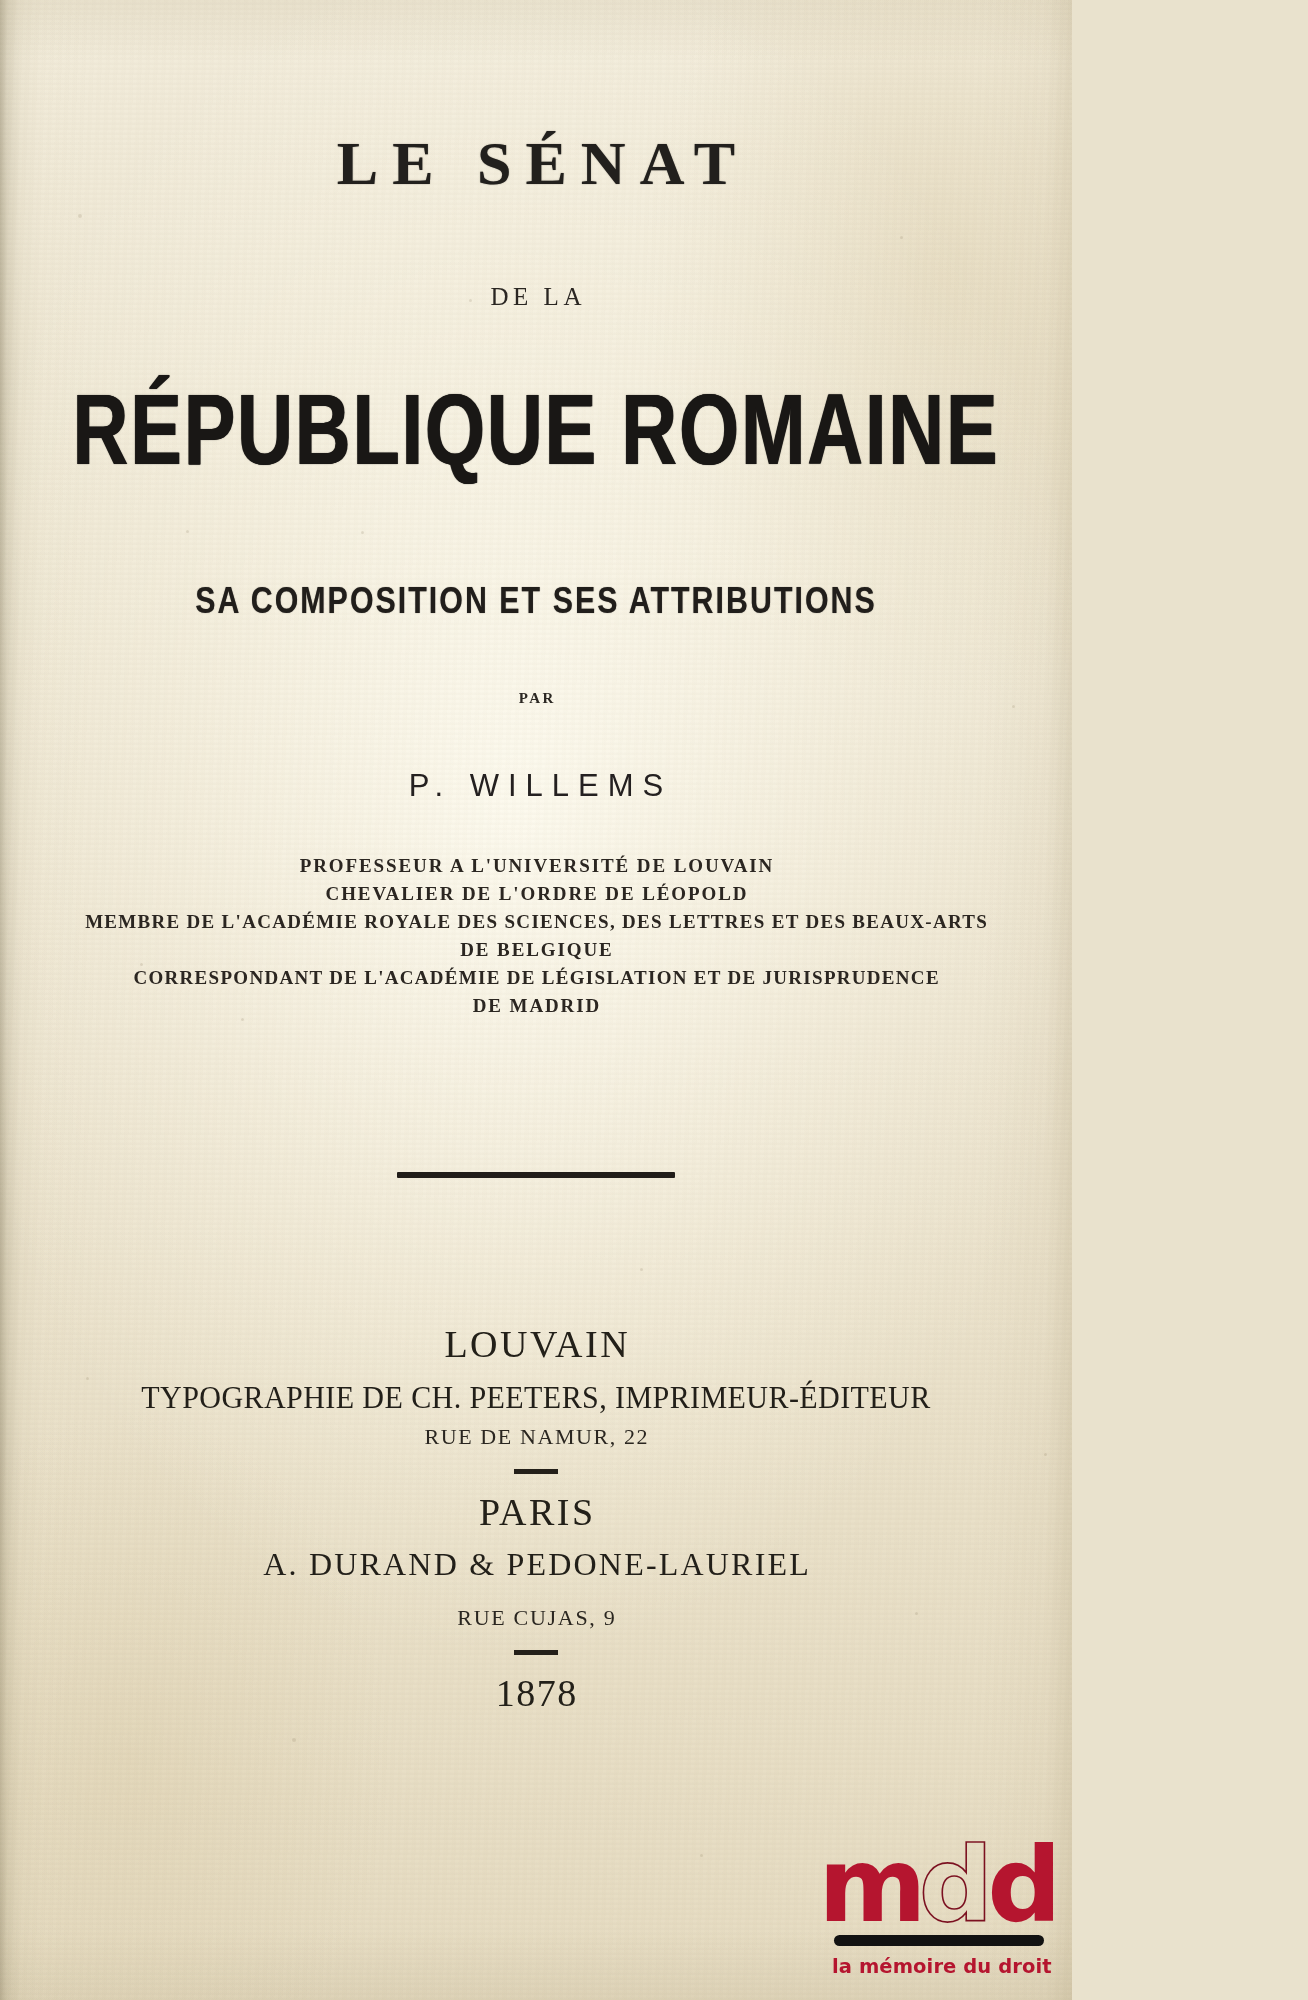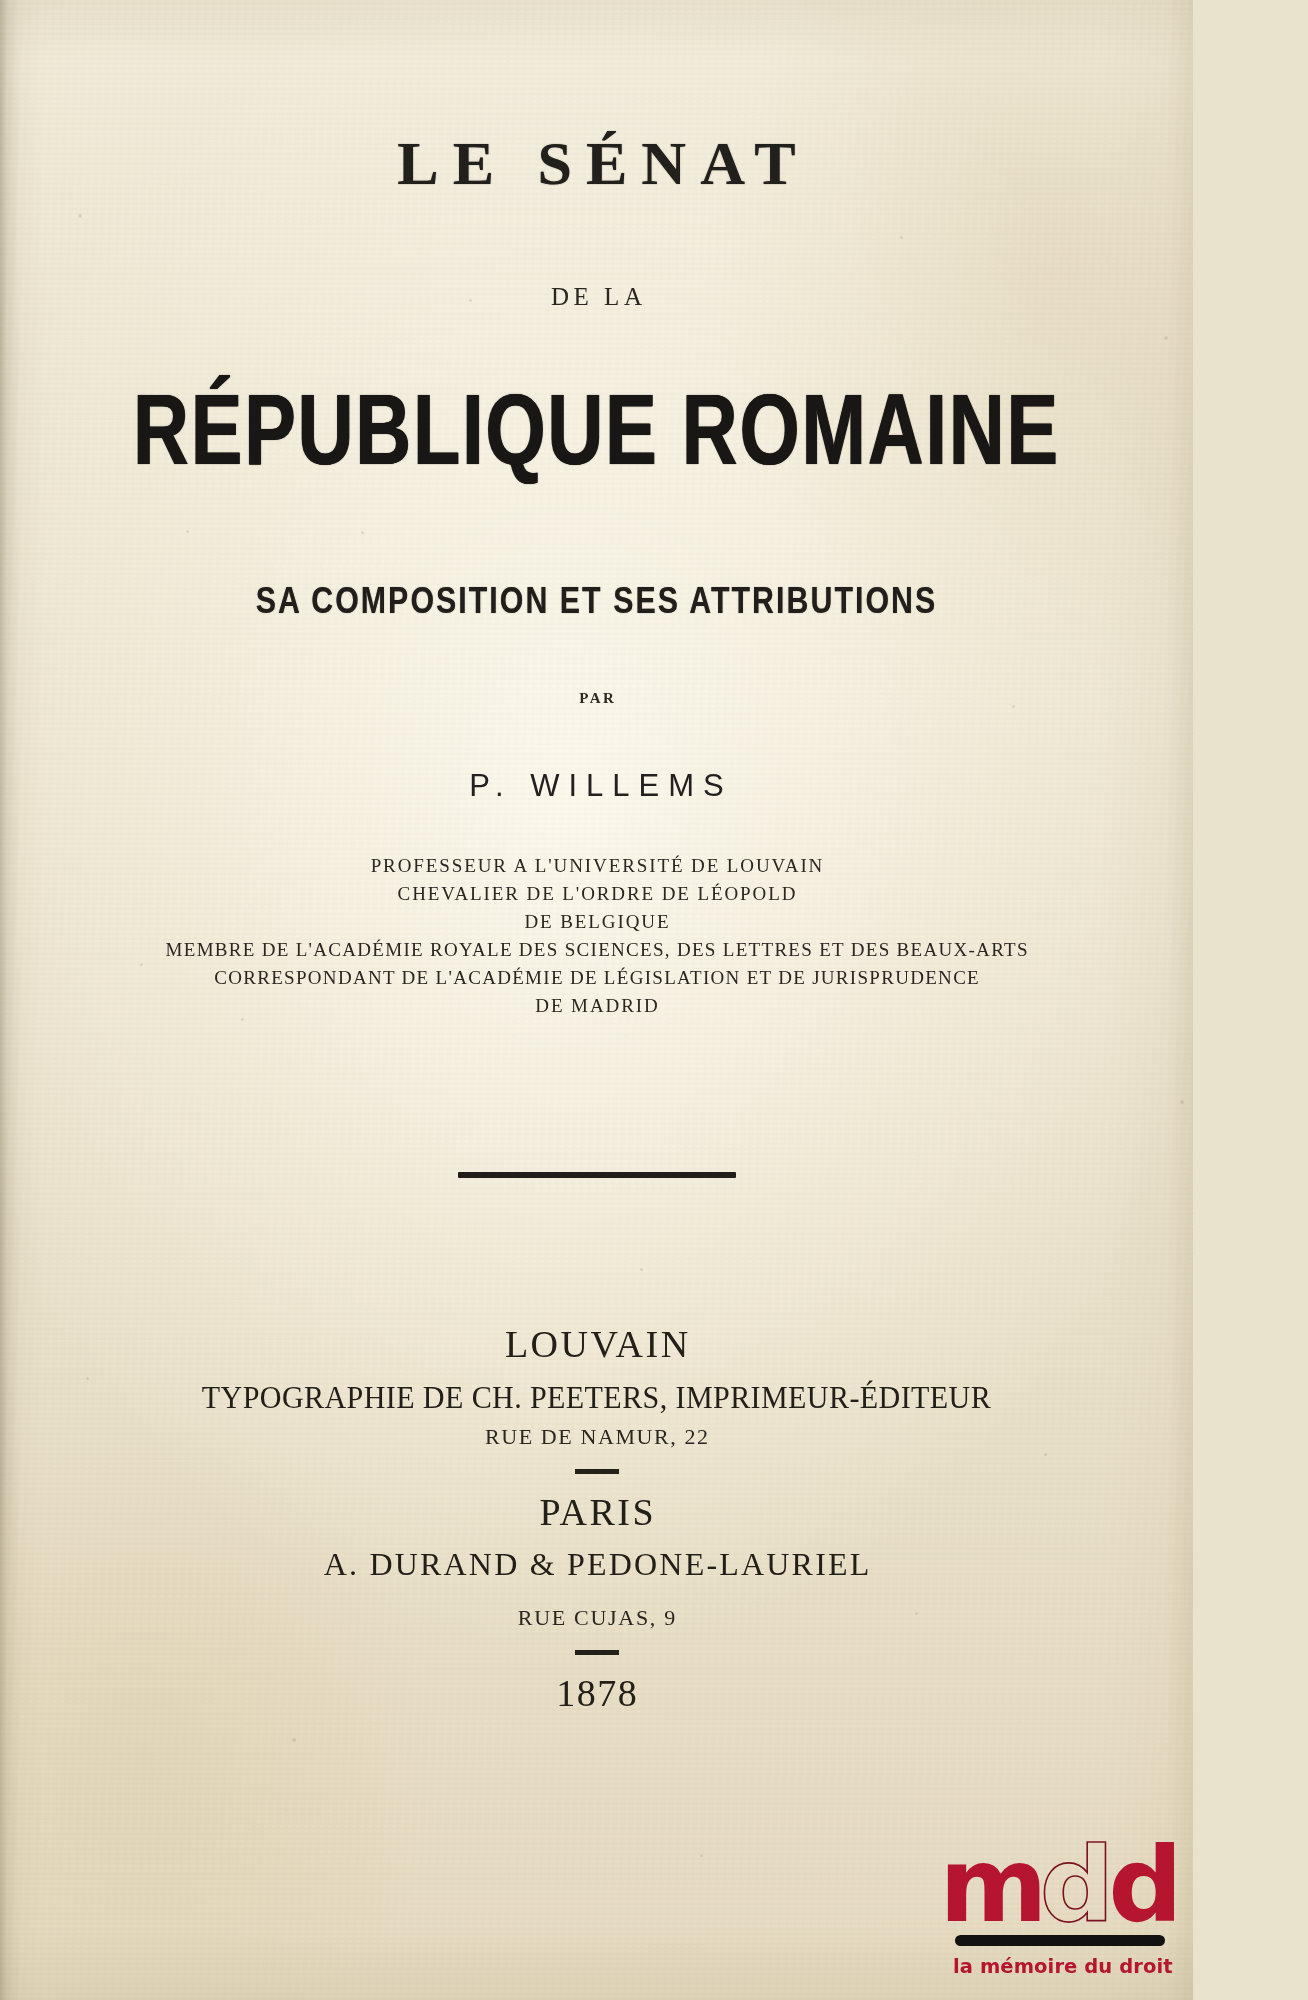--- a/index.html
+++ b/index.html
@@ -11,21 +11,21 @@
   body {
     width: 1308px;
     height: 2000px;
     overflow: hidden;
     font-family: "Liberation Serif", serif;
   }
 
   
   .page {
     position: relative;
-    width: 1193px;
+    width: 1072px;
     height: 2000px;
     background-color: #efe8d4;
     background-image:
       radial-gradient(ellipse 70% 55% at 48% 40%, rgba(255,253,243,0.85) 0%, rgba(255,252,240,0.35) 45%, rgba(236,226,200,0.0) 78%),
       radial-gradient(ellipse 40% 30% at 88% 14%, rgba(221,207,172,0.45) 0%, rgba(221,207,172,0) 70%),
       radial-gradient(ellipse 35% 25% at 12% 88%, rgba(219,205,170,0.40) 0%, rgba(219,205,170,0) 70%),
       linear-gradient(90deg,
         rgba(150,140,112,0.55) 0px,
         rgba(176,166,137,0.34) 7px,
         rgba(205,195,166,0.16) 20px,
@@ -167,21 +167,21 @@
   }
 
   
   .creds {
     position: absolute;
     top: 852px; left: 0; right: 0;
   }
   .creds .line {
     font-family: "Liberation Serif", serif;
     font-size: 19px;
-    font-weight: 400;
+    font-weight: 700;
     letter-spacing: 1.9px;
     text-indent: 1.9px;
     line-height: 28px;
     color: #2b2621;
     white-space: nowrap;
   }
   .creds .line.wide {
     font-size: 19px;
     letter-spacing: 1.3px;
     text-indent: 1.3px;
@@ -352,22 +352,22 @@
 
     <div class="subtitle">SA COMPOSITION ET SES ATTRIBUTIONS</div>
 
     <div class="by-label">PAR</div>
 
     <div class="author">P. WILLEMS</div>
 
     <div class="creds">
       <p class="line">PROFESSEUR A L'UNIVERSITÉ DE LOUVAIN</p>
       <p class="line">CHEVALIER DE L'ORDRE DE LÉOPOLD</p>
+      <p class="line wide">MEMBRE DE L'ACADÉMIE ROYALE DES SCIENCES, DES LETTRES ET DES BEAUX-ARTS</p>
       <p class="line">DE BELGIQUE</p>
-      <p class="line wide">MEMBRE DE L'ACADÉMIE ROYALE DES SCIENCES, DES LETTRES ET DES BEAUX-ARTS</p>
       <p class="line wide">CORRESPONDANT DE L'ACADÉMIE DE LÉGISLATION ET DE JURISPRUDENCE</p>
       <p class="line">DE MADRID</p>
     </div>
 
     <div class="rule-thick"></div>
 
     <div class="imprint">
       <div class="city-louvain">LOUVAIN</div>
       <div class="publisher-louvain">TYPOGRAPHIE DE CH. PEETERS, IMPRIMEUR-ÉDITEUR</div>
       <div class="address-louvain">RUE DE NAMUR, 22</div>

